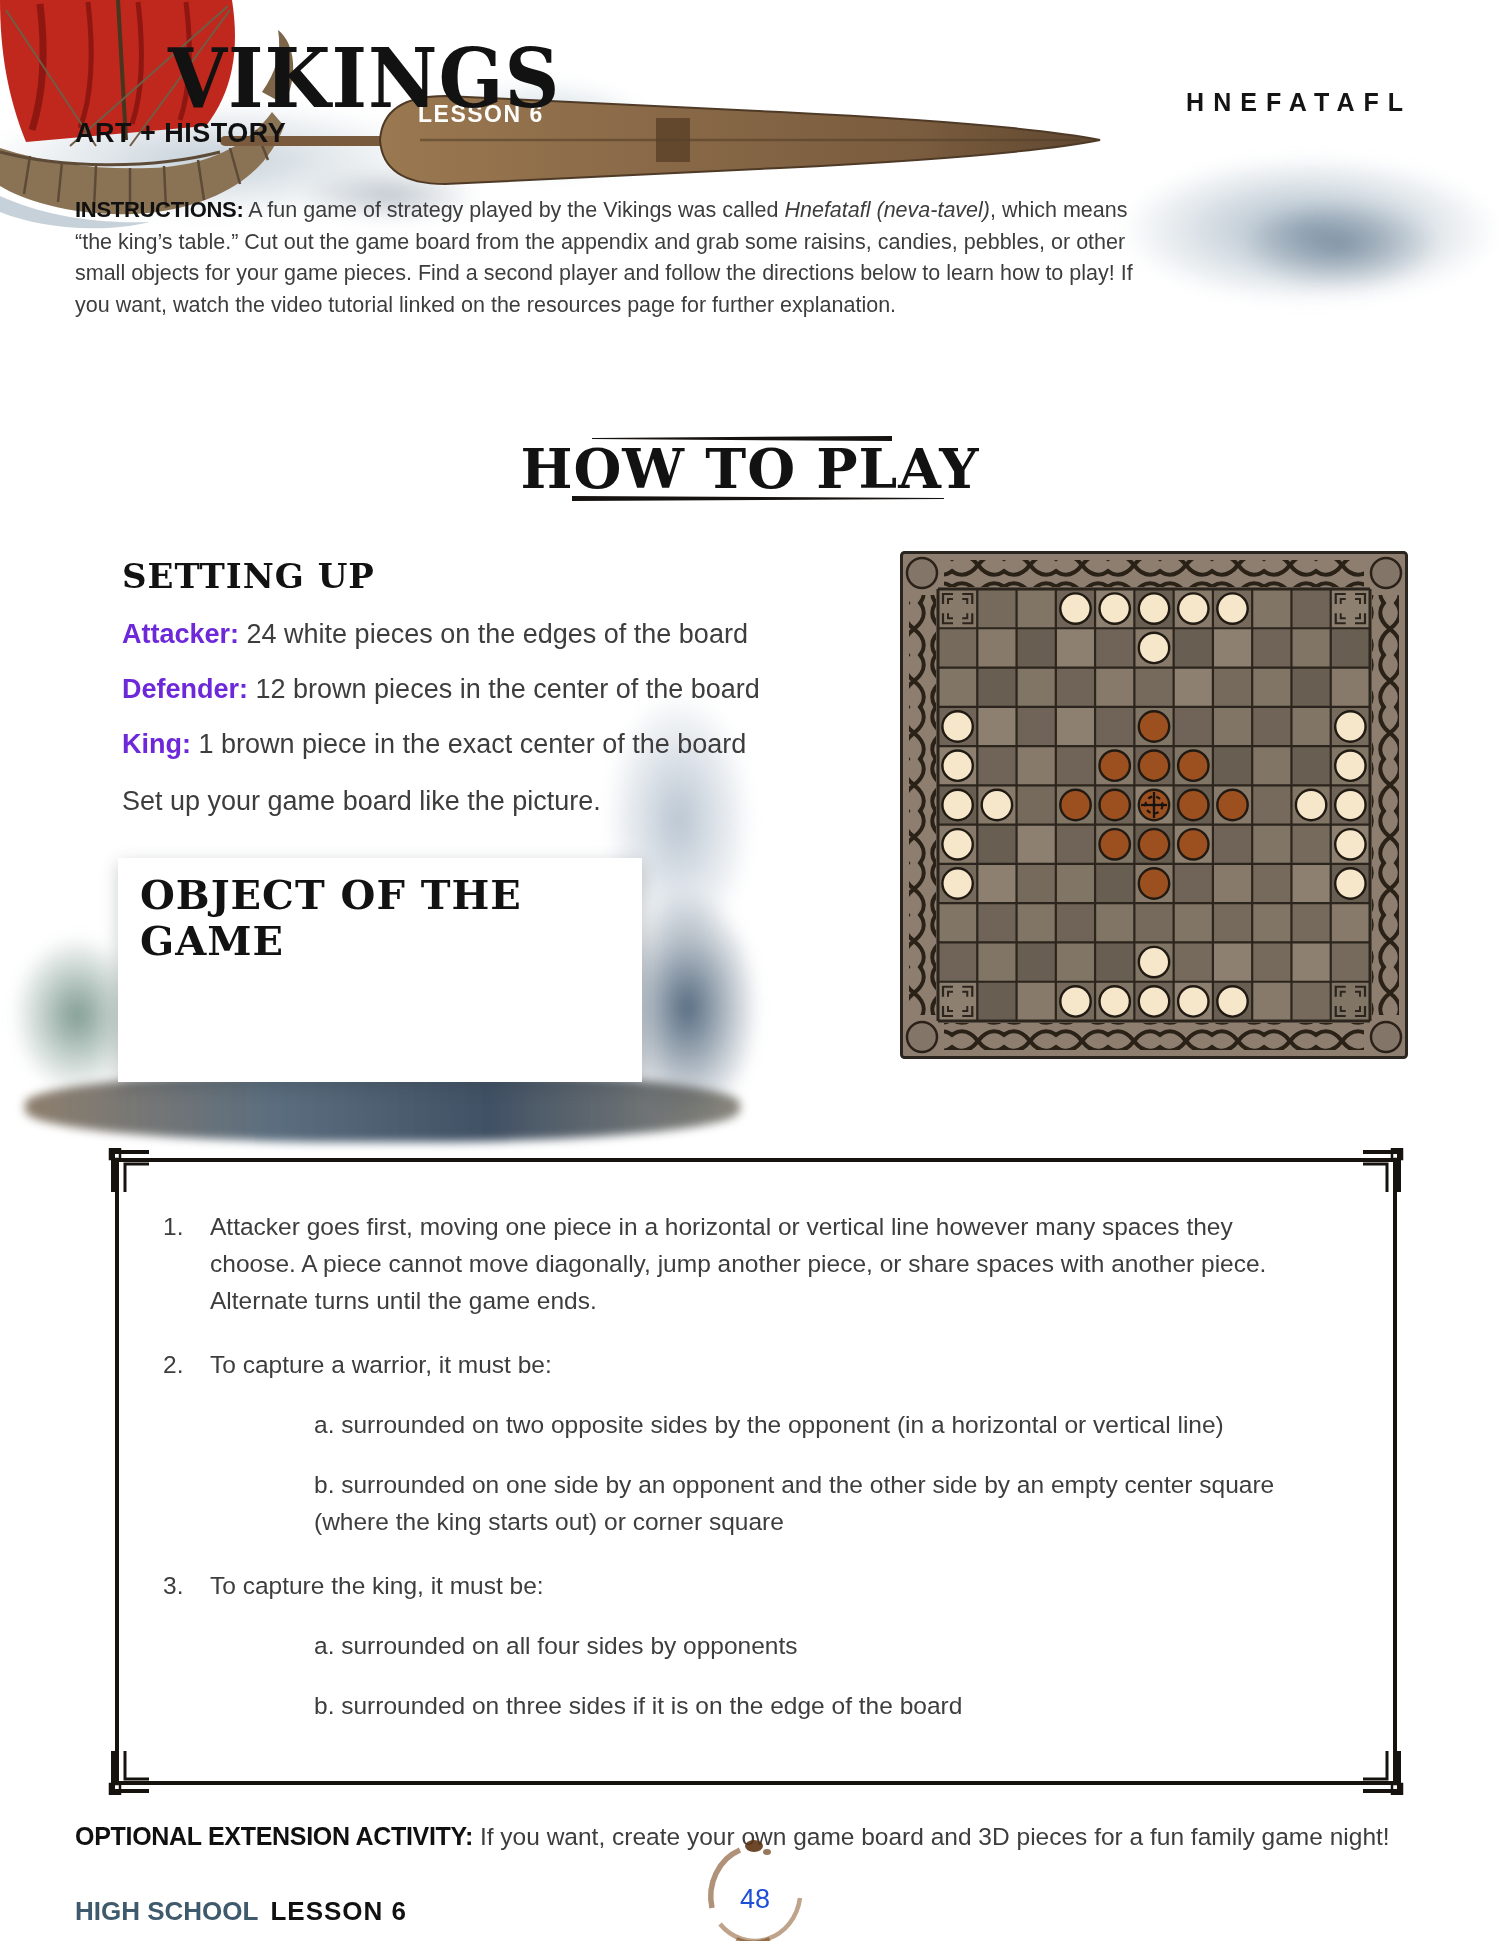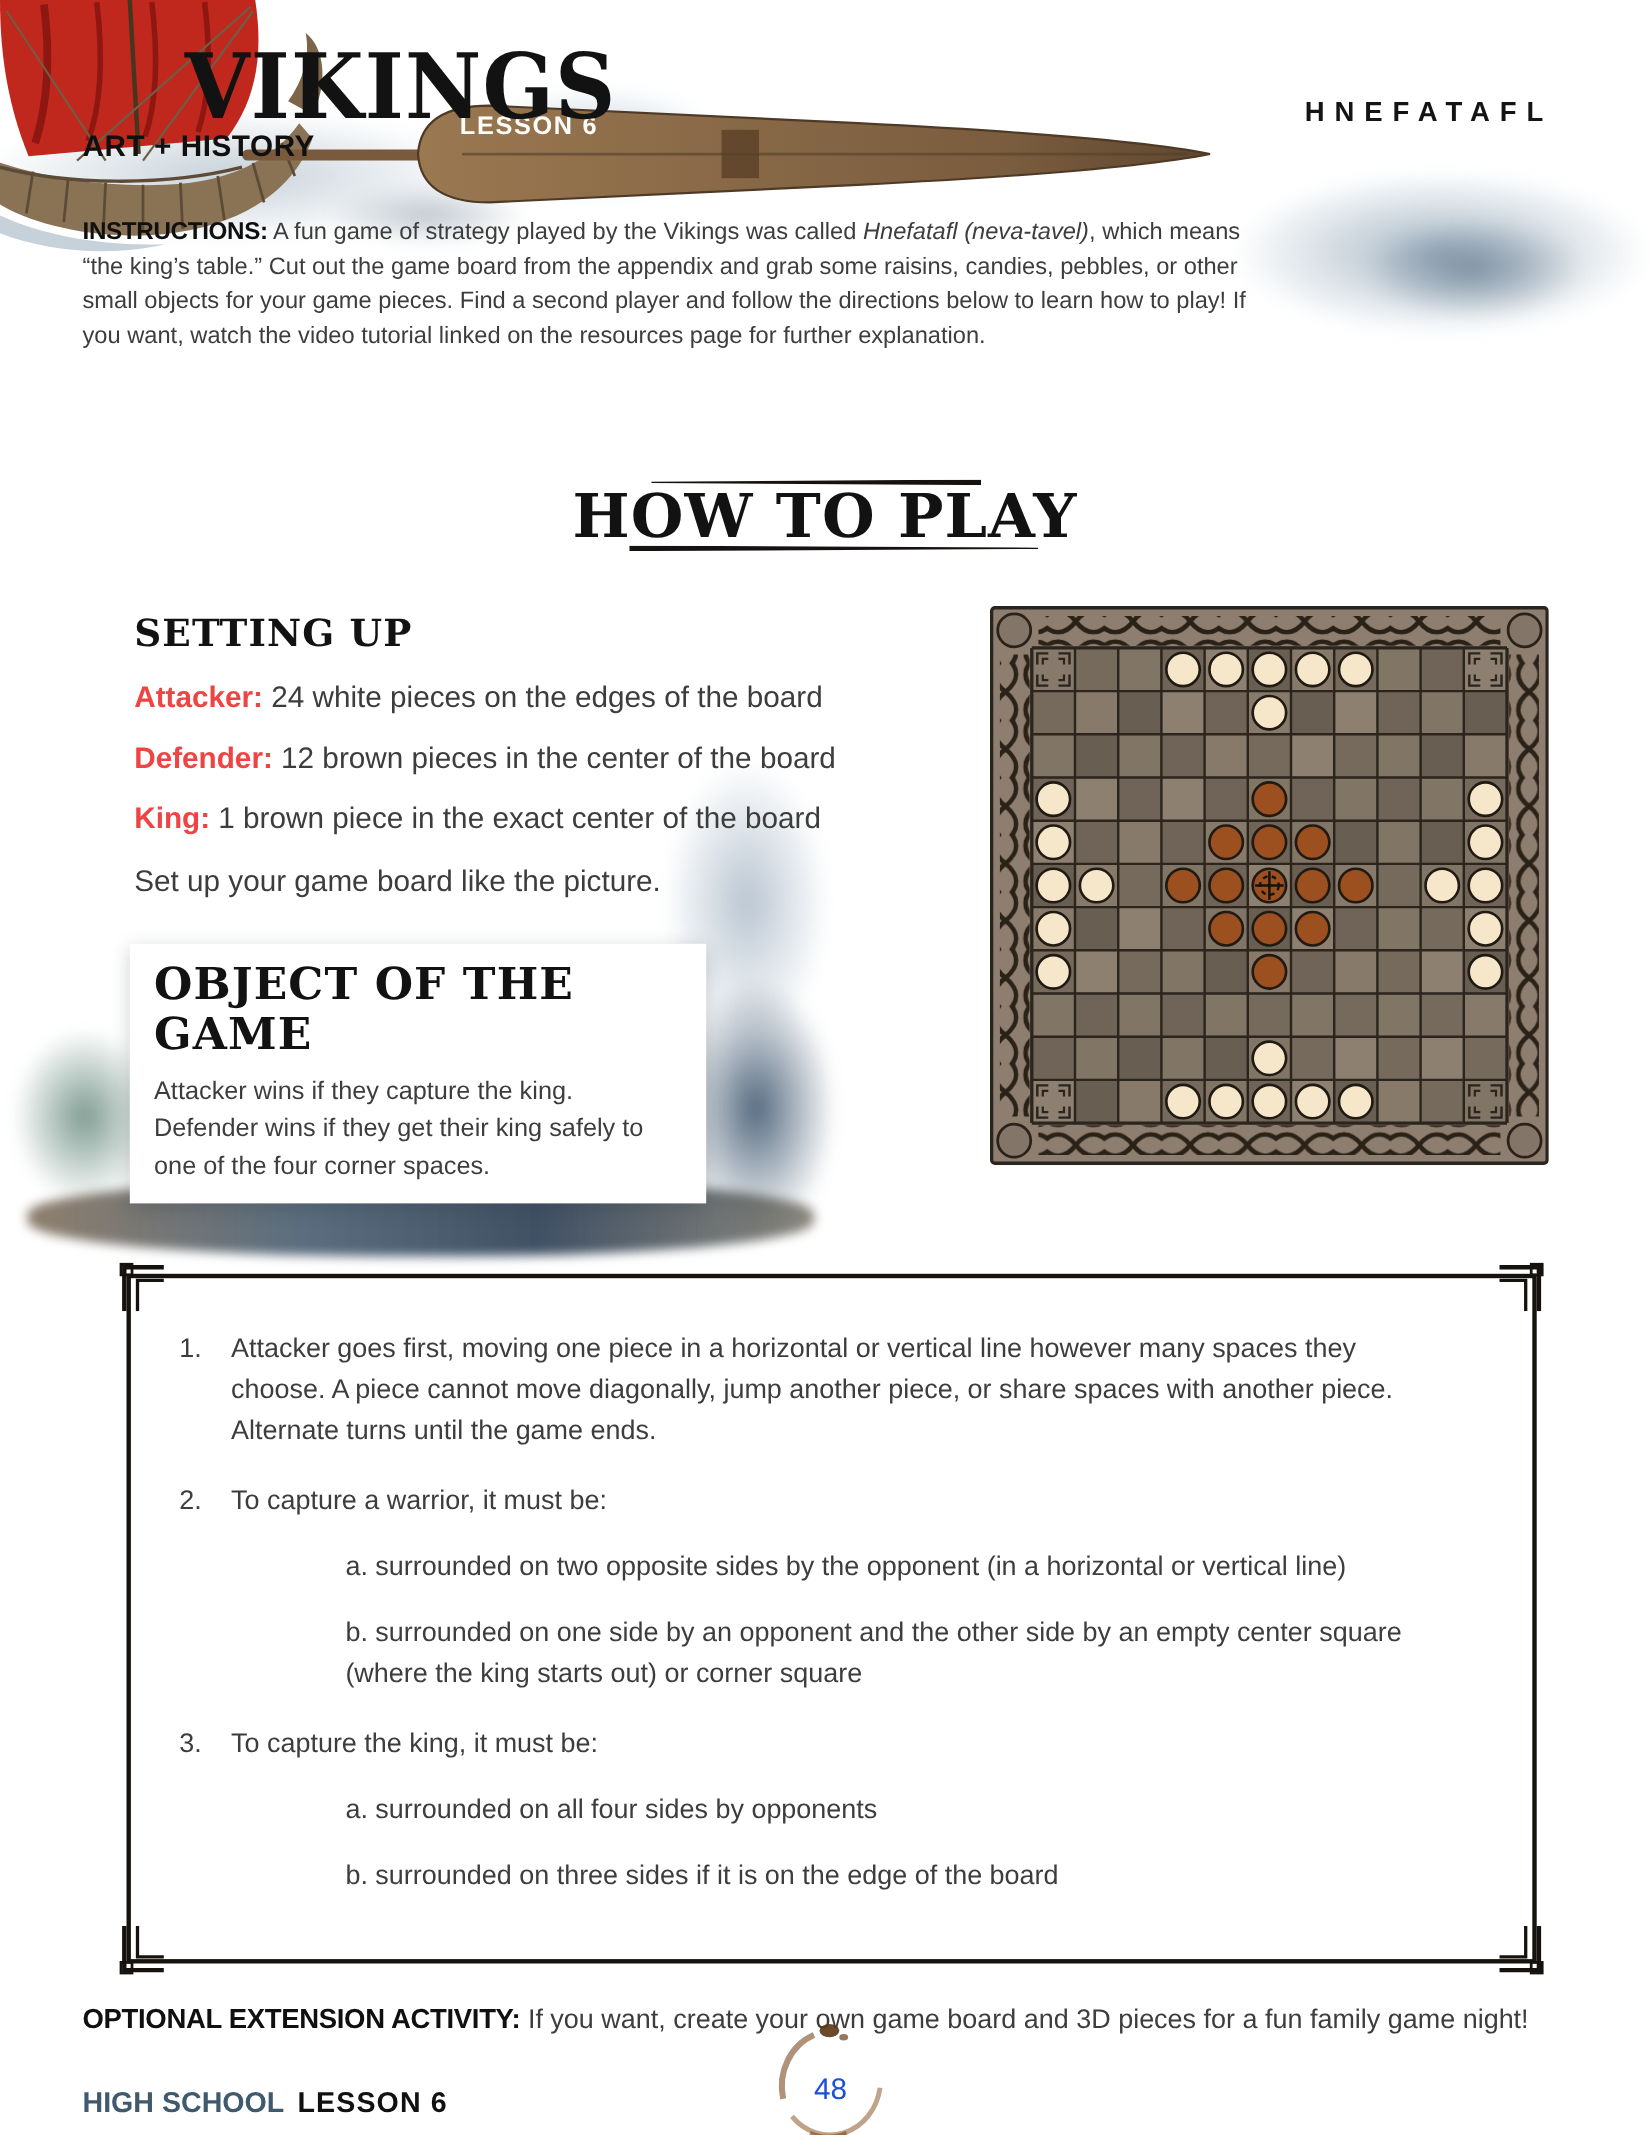--- a/index.html
+++ b/index.html
@@ -22,21 +22,21 @@
   
   #howto-row{left:0;top:436px;width:1500px;display:flex;align-items:center;justify-content:center;flex-direction:column;}
   .rule-line{height:5px;background:#151210;}
   .rule-line.left{width:300px;clip-path:polygon(0 38%,100% 0,100% 100%,0 62%);margin-right:16px;}
   .rule-line.right{width:372px;clip-path:polygon(0 0,100% 38%,100% 62%,0 100%);margin-left:16px;}
   #howto-title{font-size:55px;line-height:1;}
   
   #setting-title{left:122px;top:556px;font-size:34px;}
   #setup-rows{left:122px;top:620px;width:690px;}
   .setup-row{font-size:27px;line-height:29px;margin-bottom:26px;color:#3d3d3d;}
-  .setup-row b{color:#ef4444;}
+  .setup-row b{color:#6d28d9;}
   #setup-note{left:122px;top:786px;font-size:27px;color:#3d3d3d;}
   
   #object-box{left:118px;top:858px;width:524px;min-height:224px;background:#ffffff;
               box-shadow:0 5px 16px rgba(40,50,60,.25);padding:14px 8px 18px 22px;box-sizing:border-box;}
   #object-title{font-size:40px;line-height:1.15;}
   #object-text{margin-top:10px;font-size:23px;line-height:34px;width:478px;color:#3d3d3d;}
   
   #board-wrap{left:900px;top:551px;width:508px;height:508px;}
   
   #rules-box{left:115px;top:1158px;width:1282px;min-height:590px;border:4px solid #16130f;box-sizing:border-box;
@@ -375,21 +375,20 @@
         <circle cx="254" cy="254" r="15.2" fill="#9c5020" stroke="#201a13" stroke-width="2.4"></circle>
         <line x1="241" y1="254" x2="267" y2="254" stroke="#17130e" stroke-width="2.3"></line>
         <line x1="254" y1="241" x2="254" y2="267" stroke="#17130e" stroke-width="2.3"></line>
         <circle cx="254" cy="254" r="8.5" fill="none" stroke="#17130e" stroke-width="2.2" stroke-dasharray="4.4 4"></circle>
         <circle cx="254" cy="254" r="1.8" fill="#17130e"></circle>
       </svg>
   </div>
 
   <div class="abs" id="object-box">
     <div class="display" id="object-title">OBJECT OF THE GAME</div>
-    <div id="object-text">Attacker wins if they capture the king. Defender wins if they get their king safely to one of the four corner spaces.</div>
   </div>
 
   <div class="abs" id="rules-box">
     <svg class="corner tl" viewBox="0 0 44 44">
         <path d="M44,4 H8 V44" fill="none" stroke="#16130f" stroke-width="4"></path>
         <path d="M44,16 H20 V44" fill="none" stroke="#16130f" stroke-width="3"></path>
         <rect x="5" y="1" width="10" height="10" fill="none" stroke="#16130f" stroke-width="2.5"></rect>
       </svg>
     <svg class="corner tr" viewBox="0 0 44 44">
         <path d="M44,4 H8 V44" fill="none" stroke="#16130f" stroke-width="4"></path>

